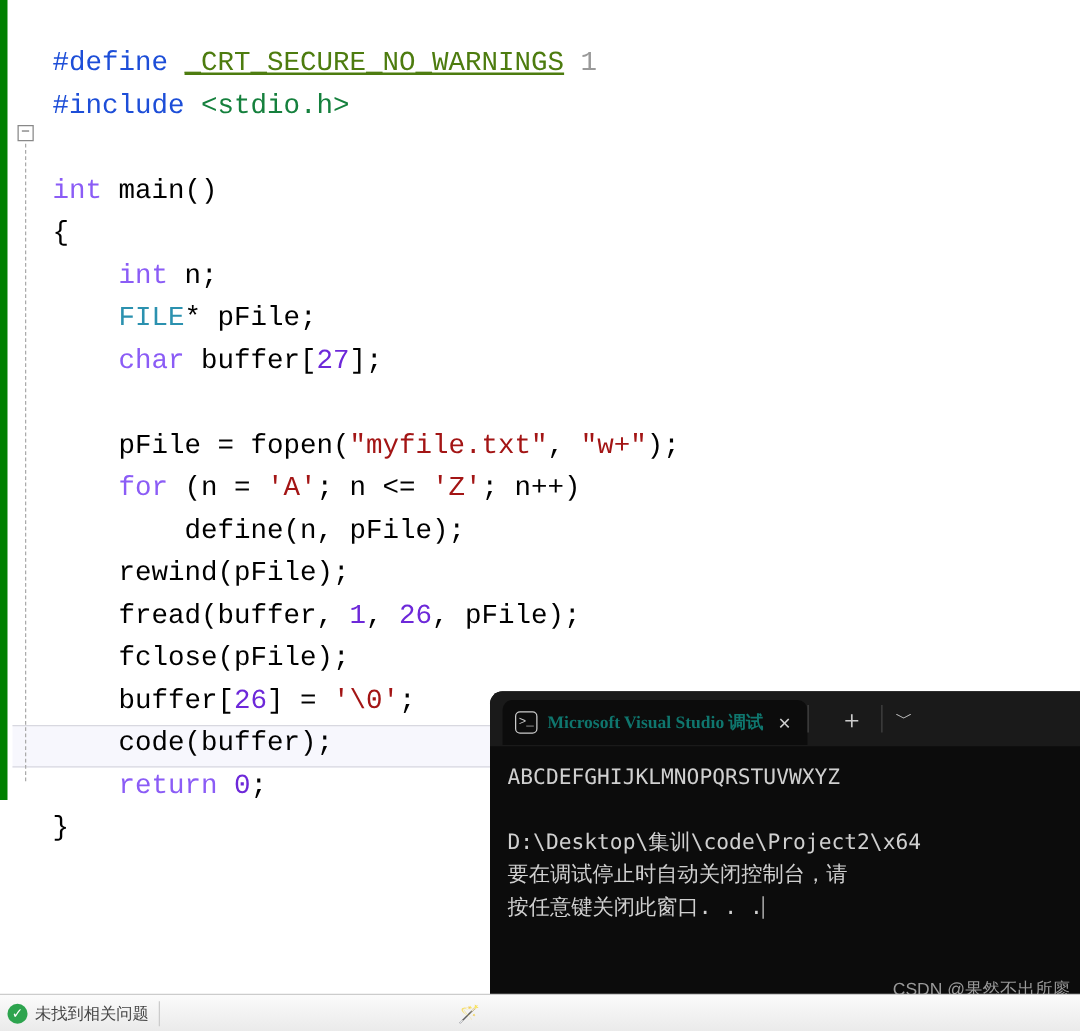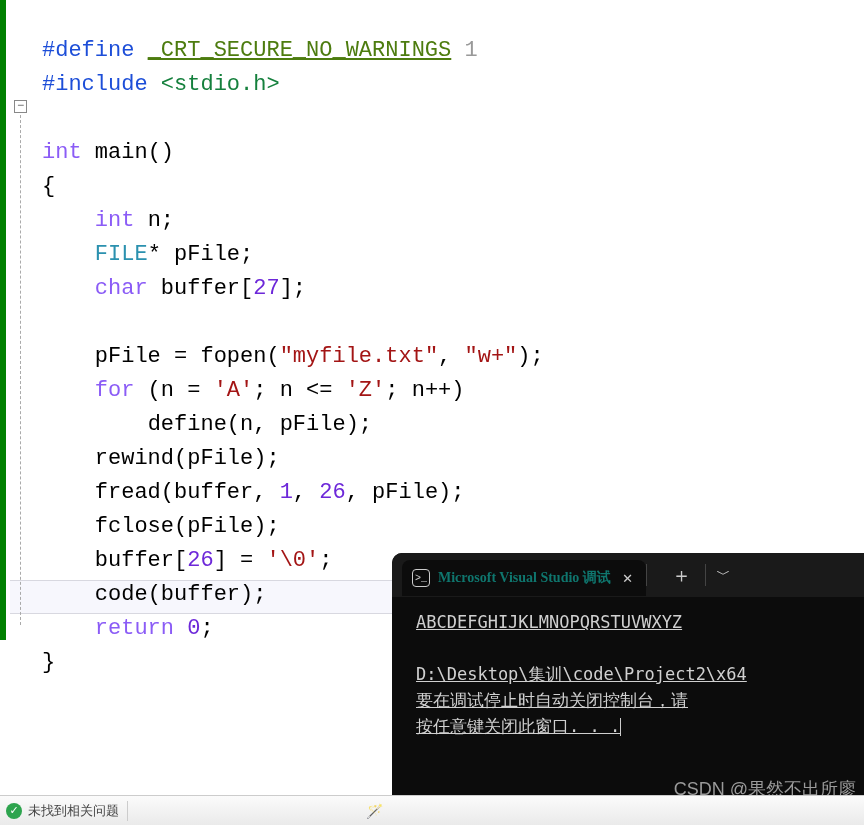--- a/index.html
+++ b/index.html
@@ -148,41 +148,40 @@
     height: 22px;
     background: #444;
   }
   .console-titlebar .dropdown {
     color: #ccc;
     font-size: 14px;
     padding: 0 10px;
     cursor: pointer;
   }
   .console-body {
-    padding: 12px 14px 6px 24px;
+    padding: 12px 14px 6px 14px;
     font-family: "Consolas", monospace;
     font-size: 17px;
     line-height: 26px;
     color: #d0d0d0;
     white-space: pre;
-    text-decoration: underline;
   }
   .console-cursor {
     display: inline-block;
     width: 1px;
     height: 18px;
     background: #ccc;
     vertical-align: middle;
   }
   .watermark {
     position: absolute;
     right: 8px;
     bottom: 2px;
     font-family: "Segoe UI", Arial, sans-serif;
-    font-size: 18px;
+    font-size: 14px;
     color: #9a9a9a;
   }
   
   .statusbar {
     position: absolute;
     left: 0;
     bottom: 0;
     width: 864px;
     height: 30px;
     background: linear-gradient(#fbfbfb,#eaeaea);

